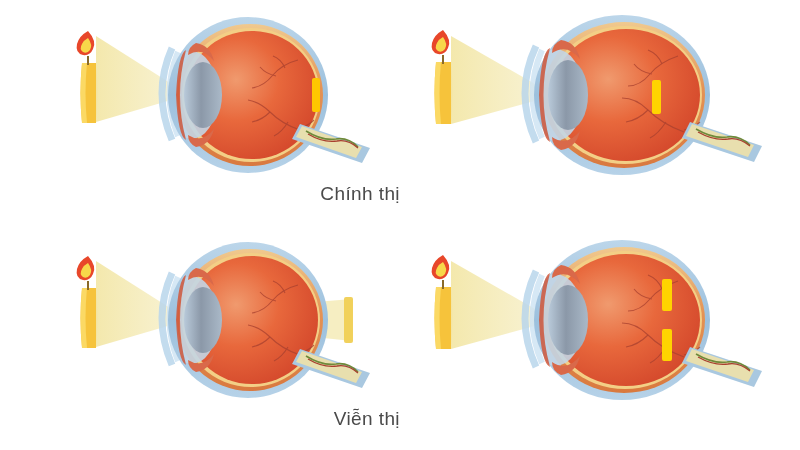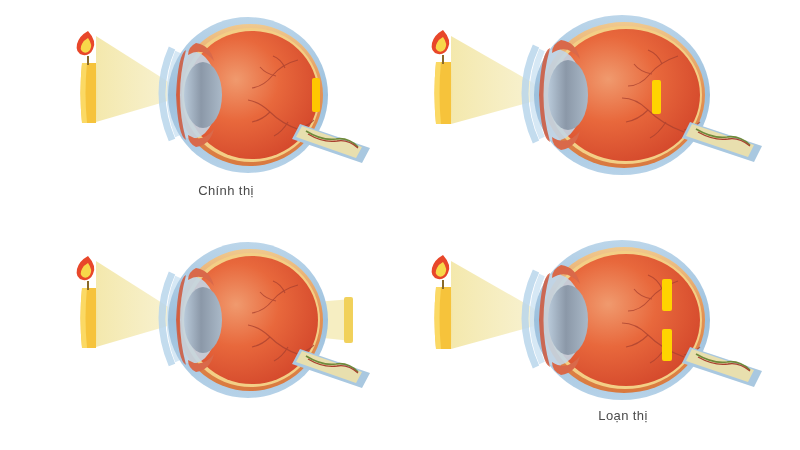--- a/index.html
+++ b/index.html
@@ -12,22 +12,22 @@
   .board{position:relative;width:800px;height:450px;background:#fff;}
   .cell{position:absolute;width:400px;height:225px;}
   .cell.tl{left:0;top:0}
   .cell.tr{left:400px;top:0}
   .cell.bl{left:0;top:225px}
   .cell.br{left:400px;top:225px}
   .diagram{position:absolute;left:0;top:0;width:400px;height:190px;}
   .diagram svg{display:block;width:400px;height:190px;}
   .caption{
     position:absolute;left:0;right:0;top:183px;
-    text-align:center;
-    font-size:13px;
+    text-align:right;
+    font-size:19px;
     color:#4a4a4a;
     letter-spacing:.4px;
     font-family:"Liberation Sans", sans-serif;
   }
   .cell.tl .caption{padding-left:52px;}
   .cell.tr .caption{padding-left:42px;}
   .cell.bl .caption{padding-left:48px;}
   .cell.br .caption{padding-left:46px;}
 </style>
 </head>
@@ -275,20 +275,21 @@
         <rect x="344" y="72" width="9" height="46" rx="2" fill="#f0cf54" opacity=".95"></rect>
 
         <g>
           <path d="M300 124 L370 148 L362 163 L292 139 Z" fill="#a9c8e0"></path>
           <path d="M302 126 L362 147 L356 158 L296 137 Z" fill="#e8dfae"></path>
           <path d="M306 131 q16 10 30 8 q12 -2 22 8" fill="none" stroke="#6f8a3a" stroke-width="1.6"></path>
           <path d="M308 134 q15 9 29 7 q11 -2 21 7" fill="none" stroke="#a8402f" stroke-width="1.3"></path>
         </g>
       </svg>
     </div>
+    <div class="caption">Viễn thị</div>
   </div>
 
   <div class="cell br">
     <div class="diagram">
       <svg viewBox="0 0 400 190" xmlns="http://www.w3.org/2000/svg">
         <defs>
           <radialGradient id="g_vit_d" cx="38%" cy="38%" r="72%">
             <stop offset="0%" stop-color="#f09a6e"></stop>
             <stop offset="45%" stop-color="#e8683c"></stop>
             <stop offset="100%" stop-color="#d2452a"></stop>
@@ -358,16 +359,15 @@
         <rect x="262" y="104" width="10" height="32" rx="2" fill="#ffd400"></rect>
 
         <g>
           <path d="M290 122 L362 146 L354 162 L282 138 Z" fill="#a9c8e0"></path>
           <path d="M292 124 L354 145 L348 157 L286 136 Z" fill="#e8dfae"></path>
           <path d="M296 129 q17 10 31 8 q12 -2 23 8" fill="none" stroke="#6f8a3a" stroke-width="1.6"></path>
           <path d="M298 132 q16 9 30 7 q11 -2 22 7" fill="none" stroke="#a8402f" stroke-width="1.3"></path>
         </g>
       </svg>
     </div>
-    <div class="caption">Loạn thị</div>
   </div>
 
 </div>
 
 </body></html>

